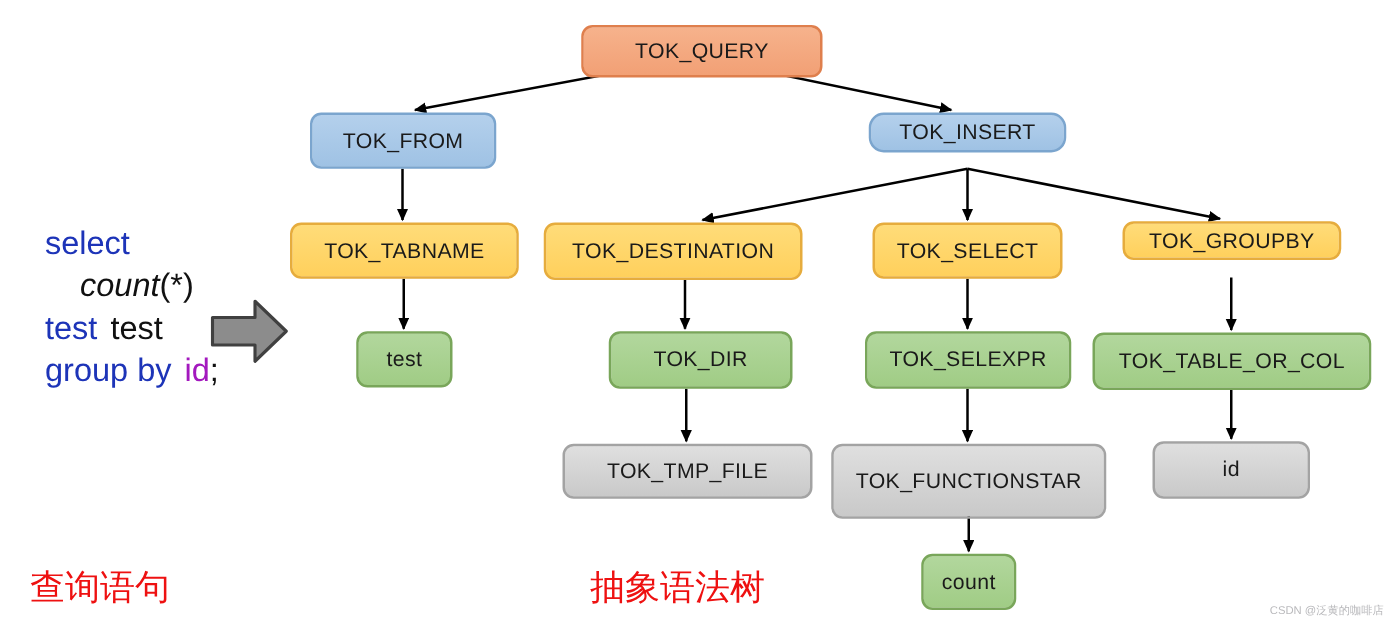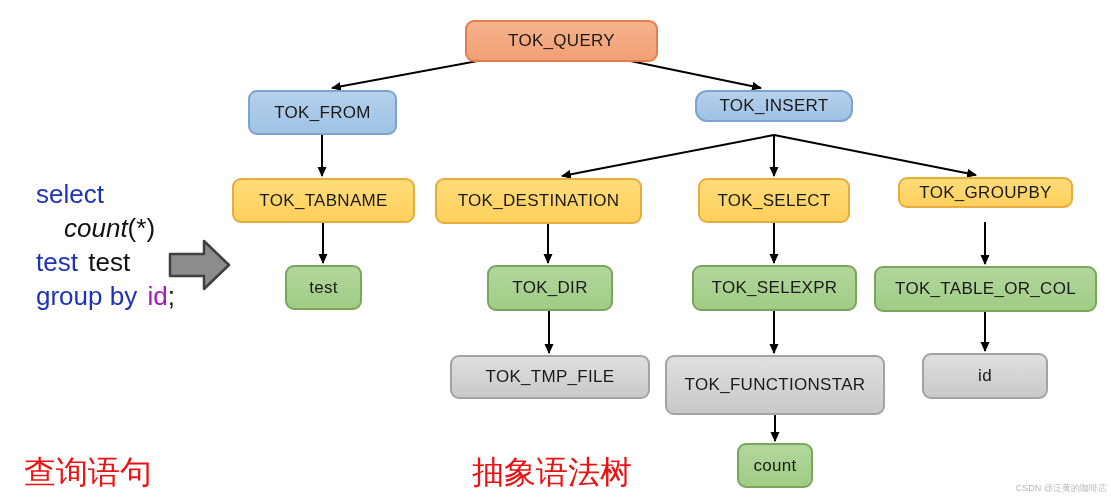--- a/index.html
+++ b/index.html
@@ -62,21 +62,21 @@
     white-space: nowrap;
   }
   .sql-line.indent { padding-left: 28px; }
   .kw { color: #1d34b8; }
   .ident { color: #a318be; }
   .fn { font-style: italic; color: #111111; }
   .sp { margin-left: 0.4em; }
   .caption {
     position: absolute;
     top: 451px;
-    font-size: 32px;
+    font-size: 28px;
     color: #ee1111;
     font-family: "DejaVu Serif", "Liberation Serif", serif;
     white-space: nowrap;
   }
   .caption.left { left: 24px; }
   .caption.right { left: 472px; }
   .watermark {
     position: absolute;
     right: 4px;
     bottom: 5px;
@@ -123,21 +123,21 @@
   </div>
 
   <div class="node orange" style="left:465px; top:20px;  width:193px; height:42px;">TOK_QUERY</div>
   <div class="node blue" style="left:248px; top:90px; width:149px; height:45px;">TOK_FROM</div>
   <div class="node blue" style="left:695px; top:90px; width:158px; height:32px;border-radius:12px;">TOK_INSERT</div>
   <div class="node yellow" style="left:232px; top:178px; width:183px; height:45px;">TOK_TABNAME</div>
   <div class="node yellow" style="left:435px; top:178px; width:207px; height:46px;">TOK_DESTINATION</div>
   <div class="node yellow" style="left:698px; top:178px; width:152px; height:45px;">TOK_SELECT</div>
   <div class="node yellow" style="left:898px; top:177px; width:175px; height:31px;">TOK_GROUPBY</div>
   <div class="node green" style="left:285px; top:265px; width:77px;  height:45px;">test</div>
-  <div class="node green" style="left:487px; top:265px; width:126px; height:46px;">TOK_DIR</div>
+  <div class="node green" style="left:487px; top:265px; width:147px; height:46px;">TOK_DIR</div>
   <div class="node green" style="left:692px; top:265px; width:165px; height:46px;">TOK_SELEXPR</div>
   <div class="node green" style="left:874px; top:266px; width:223px; height:46px;">TOK_TABLE_OR_COL</div>
   <div class="node gray" style="left:450px; top:355px; width:200px; height:44px;">TOK_TMP_FILE</div>
   <div class="node gray" style="left:665px; top:355px; width:220px; height:60px;">TOK_FUNCTIONSTAR</div>
   <div class="node gray" style="left:922px; top:353px; width:126px; height:46px;">id</div>
   <div class="node green" style="left:737px; top:443px; width:76px;  height:45px;">count</div>
 
   <div class="caption left">查询语句</div>
   <div class="caption right">抽象语法树</div>
 

